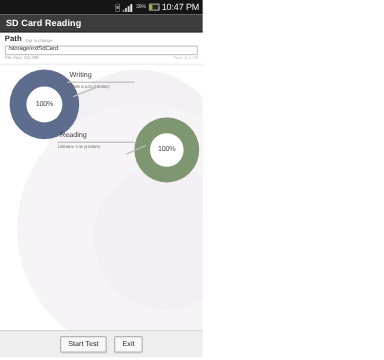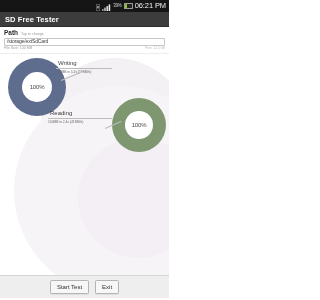--- a/index.html
+++ b/index.html
@@ -162,26 +162,26 @@
           <rect x="6.6" y="0.4" width="1.6" height="6.6" fill="#efefef"></rect>
         </svg>
       </span>
 
       <span class="sb-batt-pct">39%</span>
 
       <span class="sb-battery">
         <i style="width:39%"></i>
       </span>
 
-      <span class="sb-clock">06:21 PM</span>
+      <span class="sb-clock">10:47 PM</span>
     </div>
   </div>
 
   <div class="actionbar">
-    <span class="title">SD Free Tester</span>
+    <span class="title">SD Card Reading</span>
   </div>
 
   <div class="content">
 
     <div class="wm wm1"></div>
     <div class="wm wm2"></div>
     <div class="wm wm3"></div>
 
     <div class="path-row">
       <span class="path-label">Path</span>

